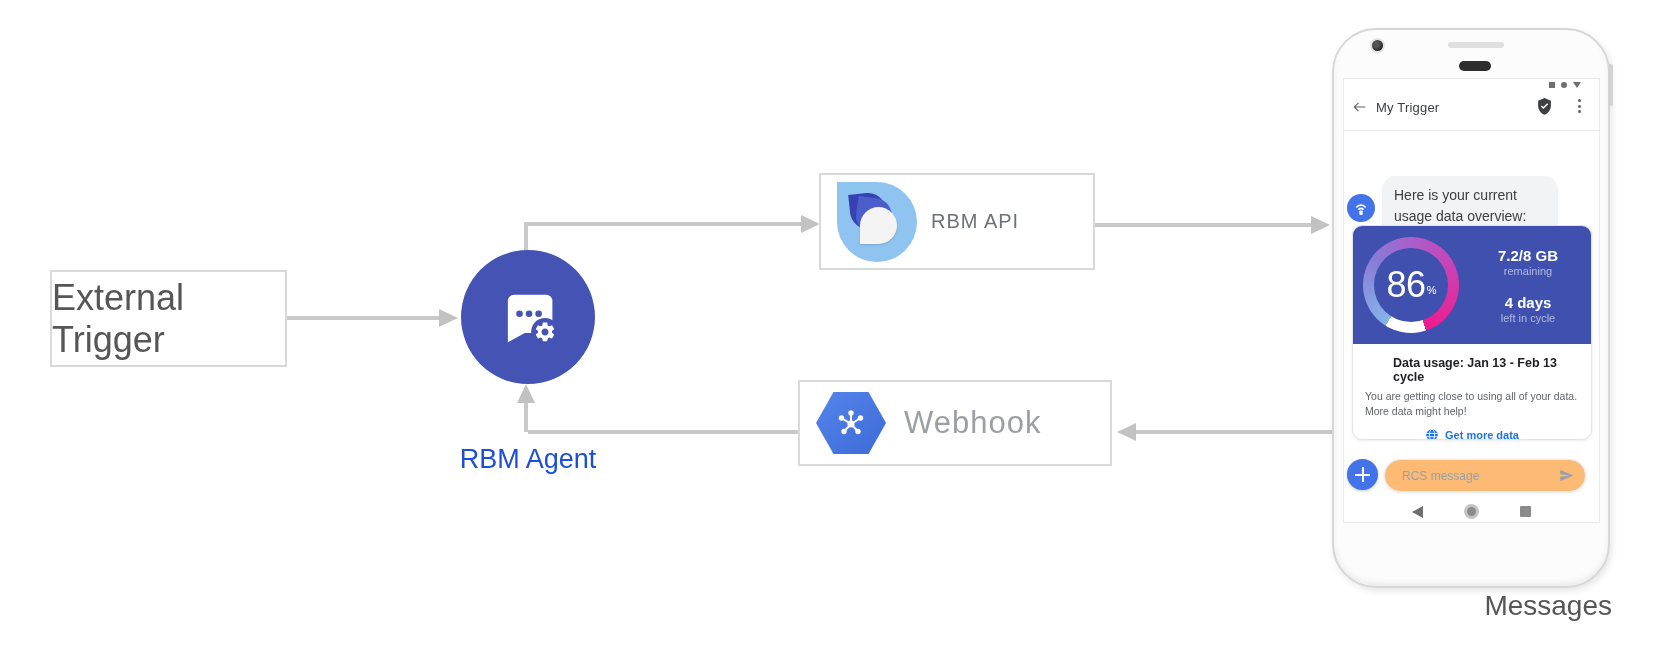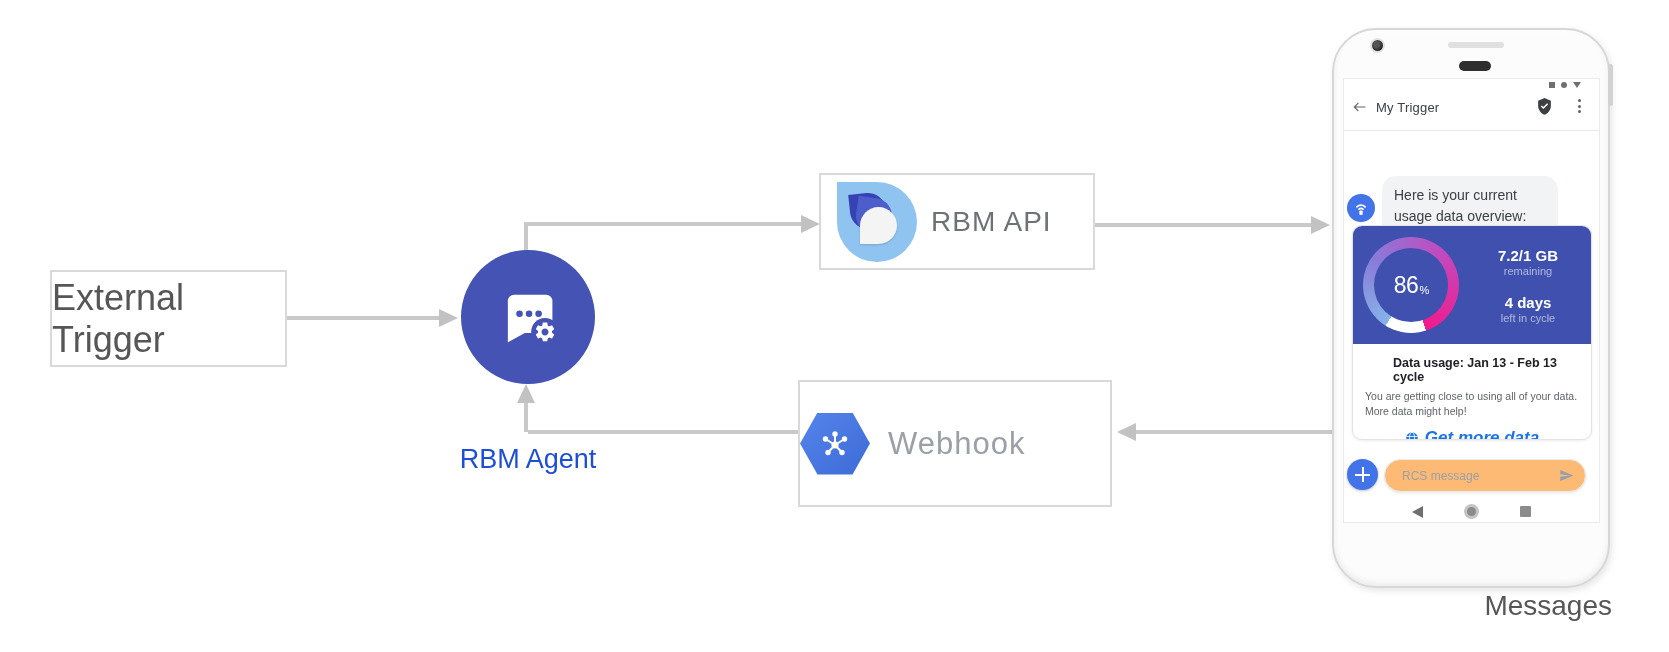--- a/index.html
+++ b/index.html
@@ -15,29 +15,29 @@
   .line{position:absolute;background:var(--arrow);}
   .ah-r{position:absolute;width:0;height:0;border-top:9px solid transparent;border-bottom:9px solid transparent;border-left:19px solid var(--arrowhead);}
   .ah-l{position:absolute;width:0;height:0;border-top:9px solid transparent;border-bottom:9px solid transparent;border-right:19px solid var(--arrowhead);}
   .ah-u{position:absolute;width:0;height:0;border-left:9px solid transparent;border-right:9px solid transparent;border-bottom:19px solid var(--arrowhead);}
 
   #ext-box{left:50px;top:270px;width:237px;height:97px;font-size:36px;color:#565656;}
   #agent-circle{position:absolute;left:461px;top:250px;width:134px;height:134px;border-radius:50%;background:var(--indigo);display:flex;align-items:center;justify-content:center;}
   #agent-label{position:absolute;left:418px;top:444px;width:220px;text-align:center;font-size:27px;color:#1d4ed8;}
 
   #api-box{left:819px;top:173px;width:276px;height:97px;justify-content:flex-start;padding-left:16px;gap:14px;}
-  #api-box .t{font-size:28px;color:#6d7276;letter-spacing:1px;}
+  #api-box .t{font-size:20px;color:#6d7276;letter-spacing:1px;}
   .api-logo{position:relative;width:80px;height:80px;flex:0 0 auto;}
   .drop{position:absolute;}
   .drop-outer{left:0;top:0;width:80px;height:80px;background:#8fc3f0;border-radius:0 50% 50% 50%;}
   .drop-dark{left:13px;top:11px;width:36px;height:36px;background:#3642b4;border-radius:0 50% 50% 50%;transform:rotate(-6deg);}
   .drop-mid{left:19px;top:16px;width:36px;height:36px;background:#4b5ecc;border-radius:0 50% 50% 50%;transform:rotate(8deg);}
   .drop-white{left:23px;top:25px;width:37px;height:37px;background:#f4f4f4;border-radius:50% 50% 50% 0;box-shadow:0 1px 2px rgba(0,0,0,.15);}
 
-  #wh-box{left:798px;top:380px;width:314px;height:127px;justify-content:flex-start;gap:18px;}
+  #wh-box{left:798px;top:380px;width:314px;height:86px;justify-content:flex-start;padding-left:16px;gap:18px;}
   #wh-box .t{font-size:31px;color:#9aa0a6;letter-spacing:1px;}
   .hexagon{width:70px;height:62px;background:linear-gradient(140deg,#5584ec 0%,#3d6bd6 100%);clip-path:polygon(25% 0,75% 0,100% 50%,75% 100%,25% 100%,0 50%);display:flex;align-items:center;justify-content:center;flex:0 0 auto;}
 
   
   #phone{position:absolute;left:1332px;top:28px;width:278px;height:560px;background:#fcfcfc;border:2px solid #d7d7d7;border-radius:44px;box-sizing:border-box;box-shadow:inset 0 -3px 6px rgba(0,0,0,.07),inset 0 2px 3px rgba(255,255,255,.9),2px 3px 7px rgba(0,0,0,.10);}
   #power-btn{position:absolute;left:1608px;top:64px;width:5px;height:42px;background:#d2d2d2;border-radius:3px;}
   #camera{position:absolute;left:1372px;top:40px;width:11px;height:11px;border-radius:50%;background:radial-gradient(circle at 40% 40%,#555 30%,#222 70%);box-shadow:0 0 0 2px #e3e3e3;}
   #speaker{position:absolute;left:1448px;top:42px;width:56px;height:6px;border-radius:3px;background:#e0e0e0;}
   #earpiece{position:absolute;left:1459px;top:61px;width:32px;height:10px;border-radius:5px;background:#2e2e2e;}
   #screen{position:absolute;left:1343px;top:78px;width:257px;height:445px;background:#fff;border:1px solid #ebebeb;box-sizing:border-box;overflow:hidden;}
@@ -54,30 +54,30 @@
   #kebab i{width:3px;height:3px;border-radius:50%;background:#5f6368;}
   #appbar-divider{position:absolute;left:1343px;top:130px;width:257px;height:1px;background:#e9e9e9;}
 
   #avatar{position:absolute;left:1347px;top:194px;width:28px;height:28px;border-radius:50%;background:var(--blue);display:flex;align-items:center;justify-content:center;}
   #bubble{position:absolute;left:1382px;top:176px;width:152px;padding:9px 12px;background:#f1f3f4;border-radius:14px 14px 14px 4px;font-size:14px;line-height:1.5;color:#3c4043;}
 
   #usage-card{position:absolute;left:1352px;top:225px;width:240px;height:215px;border:1px solid #e4e4e4;border-radius:10px;background:#fff;box-sizing:border-box;overflow:hidden;box-shadow:0 1px 3px rgba(0,0,0,.08);}
   #card-hero{position:relative;width:100%;height:118px;background:var(--card-indigo);}
   #gauge{position:absolute;left:10px;top:11px;width:96px;height:96px;border-radius:50%;background:conic-gradient(from 212deg,#85b4e8 0deg,#8a7ad8 95deg,#bb50c2 180deg,#ee1e90 300deg,#f0188e 309.6deg,#ffffff 309.6deg 360deg);}
   #gauge-hole{position:absolute;left:11px;top:11px;width:74px;height:74px;border-radius:50%;background:var(--card-indigo);display:flex;align-items:center;justify-content:center;}
-  #gauge-val{color:#fff;font-size:23px;font-weight:300;letter-spacing:-.5px;}
+  #gauge-val{color:#fff;font-size:36px;font-weight:300;letter-spacing:-.5px;}
   #gauge-unit{color:#fff;font-size:11px;position:relative;top:5px;left:1px;}
   #hero-stats{position:absolute;left:116px;top:0;right:4px;bottom:0;display:flex;flex-direction:column;align-items:center;justify-content:center;color:#fff;text-align:center;}
   .stat-v{font-size:15px;font-weight:bold;}
   .stat-l{font-size:11px;color:rgba(255,255,255,.58);margin-top:1px;}
   .stat-gap{height:17px;}
   #card-body{padding:12px 12px 0 12px;}
   #card-title{font-size:12.5px;font-weight:bold;color:#202124;margin-bottom:5px;padding-left:28px;}
   #card-text{font-size:10.5px;line-height:1.42;color:#5f6368;}
-  #card-cta{margin-top:9px;display:flex;align-items:center;justify-content:center;gap:6px;color:var(--link);font-size:17px;font-weight:bold;cursor:pointer;font-style:italic;}
+  #card-cta{margin-top:9px;display:flex;align-items:center;justify-content:center;gap:6px;color:var(--link);font-size:11px;font-weight:bold;cursor:pointer;}
 
   #plus-btn{position:absolute;left:1347px;top:459px;width:31px;height:31px;border-radius:50%;background:var(--blue);box-shadow:0 1px 3px rgba(0,0,0,.25);}
   #plus-btn .ph,#plus-btn .pv{position:absolute;background:#fff;}
   #plus-btn .ph{left:8px;top:14.5px;width:15px;height:2px;}
   #plus-btn .pv{left:14.5px;top:8px;width:2px;height:15px;}
   #composer{position:absolute;left:1384px;top:459px;width:202px;height:33px;border-radius:17px;background:#fdba74;border:1px solid #ececec;box-sizing:border-box;box-shadow:0 1px 3px rgba(0,0,0,.10);display:flex;align-items:center;}
   #composer input{border:none;outline:none;background:transparent;margin-left:15px;width:140px;font-size:12px;color:#3c4043;font-family:inherit;}
   #composer input::placeholder{color:#9aa0a6;}
   #send{margin-left:auto;margin-right:10px;width:17px;height:15px;}
 
@@ -198,21 +198,21 @@
 
   <div id="usage-card">
     <div id="card-hero">
       <div id="gauge">
         <div id="gauge-hole">
           <span id="gauge-val">86</span>
             <span id="gauge-unit">%</span>
         </div>
       </div>
       <div id="hero-stats">
-        <div class="stat-v">7.2/1 GB</div>
+        <div class="stat-v">7.2/8 GB</div>
         <div class="stat-l">remaining</div>
         <div class="stat-gap"></div>
         <div class="stat-v">4 days</div>
         <div class="stat-l">left in cycle</div>
       </div>
     </div>
     <div id="card-body">
       <div id="card-title">Data usage: Jan 13 - Feb 13 cycle</div>
       <div id="card-text">You are getting close to using all of your data. More data might help!</div>
       <div id="card-cta">

